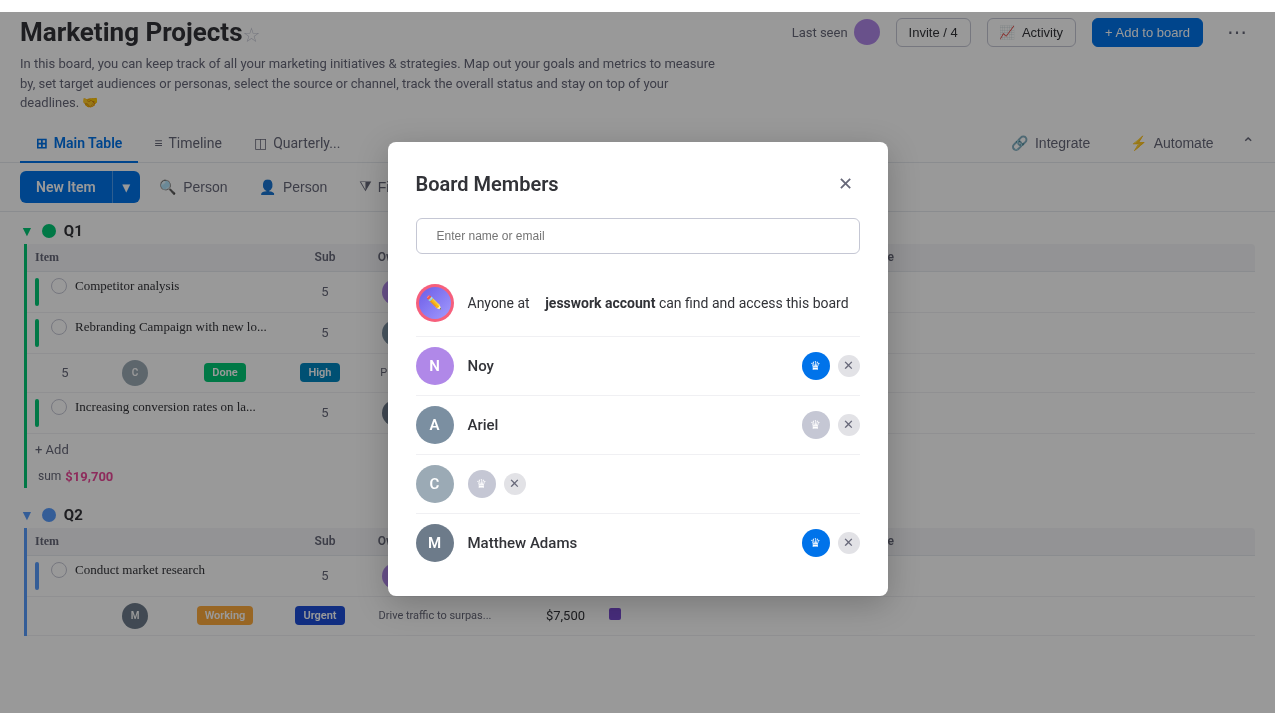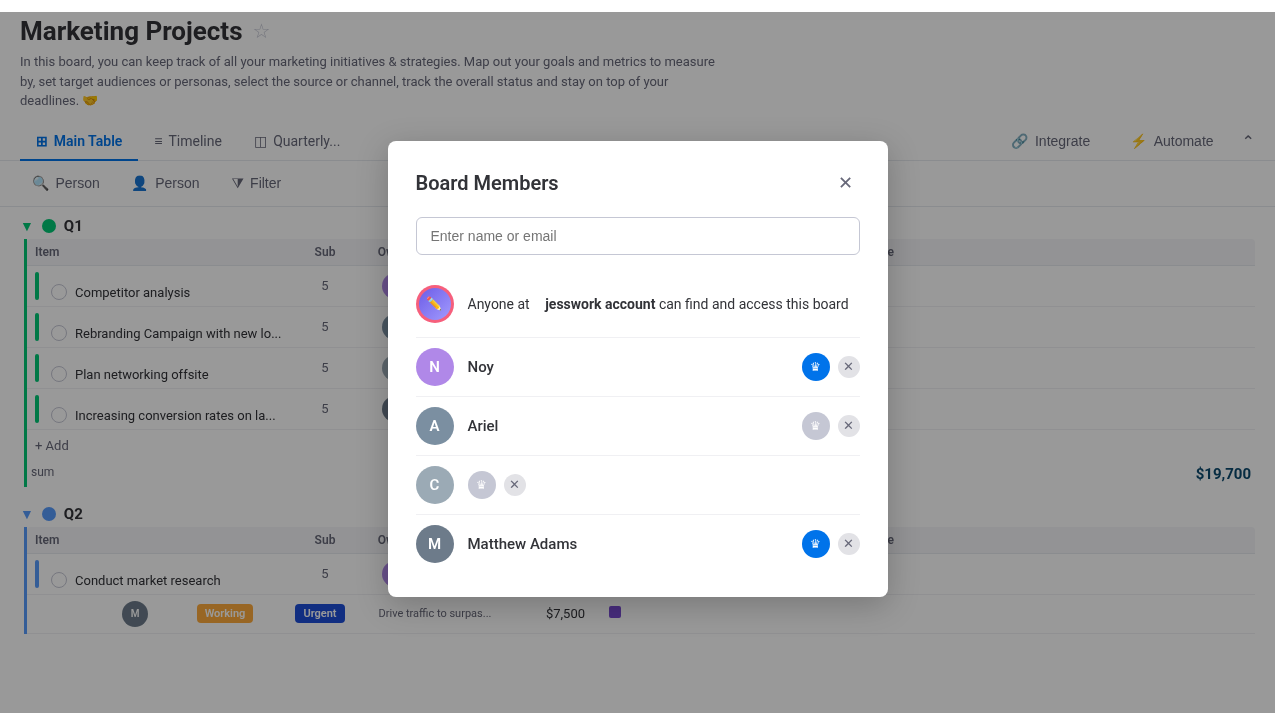--- a/index.html
+++ b/index.html
@@ -23,21 +23,21 @@
     }
     .modal-title { font-size: 20px; font-weight: 600; color: #323338; }
     .close-btn {
       background: none; border: none; cursor: pointer; font-size: 18px; color: #676879;
       width: 28px; height: 28px; display: flex; align-items: center; justify-content: center;
       border-radius: 4px;
     }
 
     .search-input {
       width: 100%; border: 1.5px solid #c5c7d4; border-radius: 6px;
-      padding: 10px 14px; font-size: 14px; color: #323338; outline: none; margin-bottom: 20px;
+      padding: 10px 20px; font-size: 12px; color: #323338; outline: none; margin-bottom: 20px;
     }
 
     .anyone-row {
       display: flex; align-items: center; gap: 14px; padding: 10px 0; margin-bottom: 4px;
     }
     .anyone-avatar {
       width: 38px; height: 38px; background: #f65f7c; border-radius: 50%;
       display: flex; align-items: center; justify-content: center;
     }
     .anyone-avatar-inner {
@@ -147,51 +147,51 @@
     }
     .section-dot { width: 14px; height: 14px; border-radius: 50%; }
     .section-dot.green { background: #00c875; }
     .section-dot.blue { background: #579bfc; }
 
     .table-header-row {
       display: flex; align-items: center; background: #f5f6f8;
       border-radius: 4px 4px 0 0; padding: 6px 8px;
       font-size: 12px; color: #676879; font-weight: 600; border-bottom: 1px solid #e6e9ef;
     }
-    .col-name { flex: 0 0 260px; }
+    .col-name { flex: 0 0 260px; font-family: Liberation Serif, serif; }
     .col-sub { flex: 0 0 60px; text-align: center; }
     .col-owner { flex: 0 0 80px; text-align: center; }
     .col-status { flex: 0 0 100px; text-align: center; }
     .col-priority { flex: 0 0 90px; text-align: center; }
     .col-goal { flex: 0 0 140px; text-align: center; }
     .col-budget { flex: 0 0 80px; text-align: right; }
     .col-source { flex: 0 0 60px; text-align: center; }
 
     .table-row {
       display: flex; align-items: center; padding: 6px 8px;
       border-bottom: 1px solid #f0f0f3; background: #fff; font-size: 13px;
     }
-    .row-name { flex: 0 0 260px; color: #323338; display: flex; align-items: flex-end; gap: 8px; }
+    .row-name { flex: 0 0 260px; color: #323338; display: flex; align-items: flex-start; gap: 8px; }
     .row-cb { width: 16px; height: 16px; border-radius: 50%; border: 1.5px solid #c5c7d4; cursor: pointer; flex-shrink: 0; }
     .status-badge {
       display: inline-block; padding: 3px 8px; border-radius: 4px; font-size: 11px;
       font-weight: 600; color: #fff; text-align: center;
     }
     .s-urgent { background: #1d4ed8; }
     .s-low { background: #cab641; }
     .s-high { background: #0086c0; }
     .s-medium { background: #784bd1; }
     .s-working { background: #fdab3d; }
     .s-done { background: #00c875; }
     .s-green { background: #00c875; }
 
     .add-row { font-size: 13px; color: #676879; padding: 8px 8px; cursor: pointer; }
 
-    .sum-row { display: flex; justify-content: space-between; padding: 4px 4px; font-size: 12px; color: #676879; }
-    .sum-val { font-weight: 700; font-size: 15px; color: #0c4a6e; }
+    .sum-row { display: flex; justify-content: flex-start; padding: 4px 11px; font-size: 12px; color: #676879; }
+    .sum-val { font-weight: 700; font-size: 13px; color: #ec4899; }
 
     .row-goal { flex: 0 0 140px; font-size: 11px; color: #676879; overflow: hidden; text-overflow: ellipsis; white-space: nowrap; }
     .row-budget { flex: 0 0 80px; text-align: right; color: #323338; font-size: 13px; }
     .source-dot { width: 12px; height: 12px; border-radius: 2px; display: inline-block; }
     .s-purple { background: #784bd1; }
     .s-orange { background: #fdab3d; }
 
     .row-owner { flex: 0 0 80px; display: flex; justify-content: center; }
     .owner-av { width: 26px; height: 26px; border-radius: 50%; font-size: 10px; color: #fff; display: flex; align-items: center; justify-content: center; font-weight: 600; }
 
@@ -199,23 +199,36 @@
     .bar-green { background: #00c875; }
     .bar-blue { background: #579bfc; }
   </style>
 </head>
 <body>
 
 <div class="board">
 
   <div class="board-header">
     <div class="board-title-row">
-      <div style="display:flex;align-items:center;gap:10px;">
+      <div style="display:flex;align-items:flex-end;">
         <span class="board-title">Marketing Projects</span>
         <span class="star-icon">☆</span>
+      </div>
+      <div class="header-actions">
+        <div class="last-seen">
+          <span>Last seen</span>
+          <div class="last-seen-avatar"></div>
+        </div>
+        <button class="header-btn">Invite / 4</button>
+        <button class="header-btn">
+          <span>📈</span>
+          <span>Activity</span>
+        </button>
+        <button class="header-btn primary">+ Add to board</button>
+        <button class="more-btn">⋯</button>
       </div>
     </div>
     <p class="board-desc">In this board, you can keep track of all your marketing initiatives &amp; strategies. Map out your goals and metrics to measure by, set target audiences or personas, select the source or channel, track the overall status and stay on top of your deadlines. 🤝</p>
   </div>
 
   <div class="tabs">
     <div class="tab active">
       <span class="tab-icon">⊞</span>
       <span>Main Table</span>
     </div>
@@ -234,20 +247,24 @@
       </button>
       <button class="toolbar-btn">
         <span>⚡</span>
         <span>Automate</span>
       </button>
       <button class="collapse-btn">⌃</button>
     </div>
   </div>
 
   <div class="toolbar">
+    <div class="new-item-btn">
+      <span class="new-item-main">New Item</span>
+      <span class="new-item-arrow">▾</span>
+    </div>
     <button class="toolbar-btn">
       <span>🔍</span>
       <span>Person</span>
     </button>
     <button class="toolbar-btn">
       <span>👤</span>
       <span>Person</span>
     </button>
     <button class="toolbar-btn">
       <span>⧩</span>
@@ -314,25 +331,20 @@
           <span class="status-badge s-low">Low</span>
         </div>
         <div class="row-goal col-goal">Publish a new and up...</div>
         <div class="row-budget col-budget">$3,000</div>
         <div class="col-source">
           <span class="source-dot s-orange"></span>
         </div>
       </div>
 
       <div class="table-row">
-        <div class="row-name col-name">
-          <div class="left-bar bar-green"></div>
-          <div class="row-cb"></div>
-          <span>Plan networking offsite</span>
-        </div>
         <div class="col-sub" style="color:#676879;text-align:center;">5</div>
         <div class="row-owner col-owner">
           <div class="owner-av" style="background:#9baab5;">C</div>
         </div>
         <div class="col-status">
           <span class="status-badge s-done">Done</span>
         </div>
         <div class="col-priority">
           <span class="status-badge s-high">High</span>
         </div>

